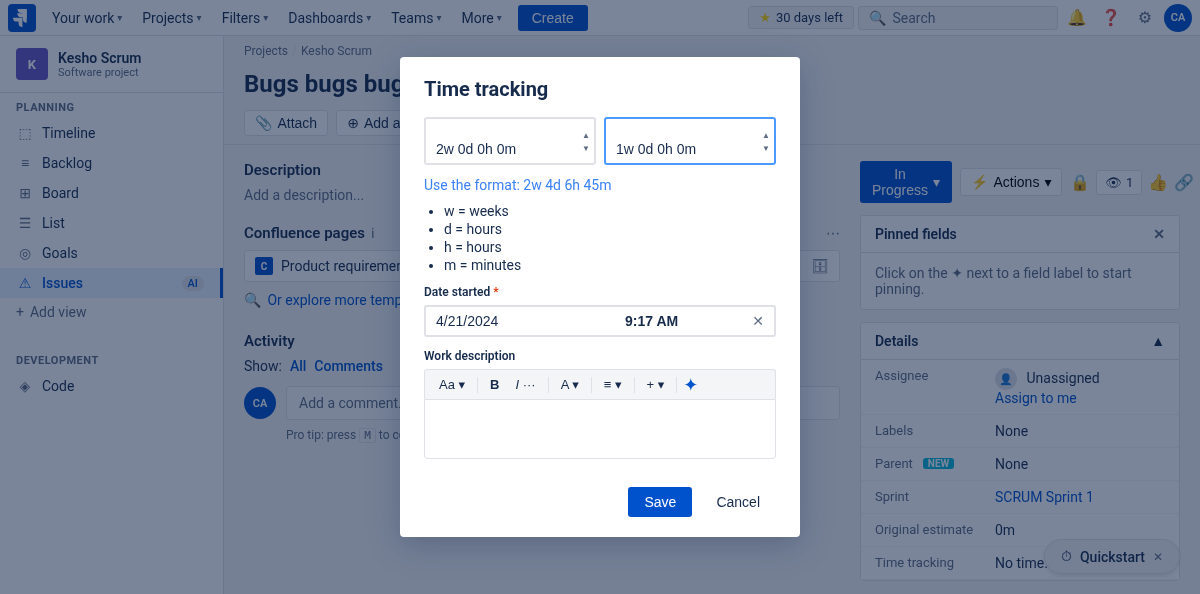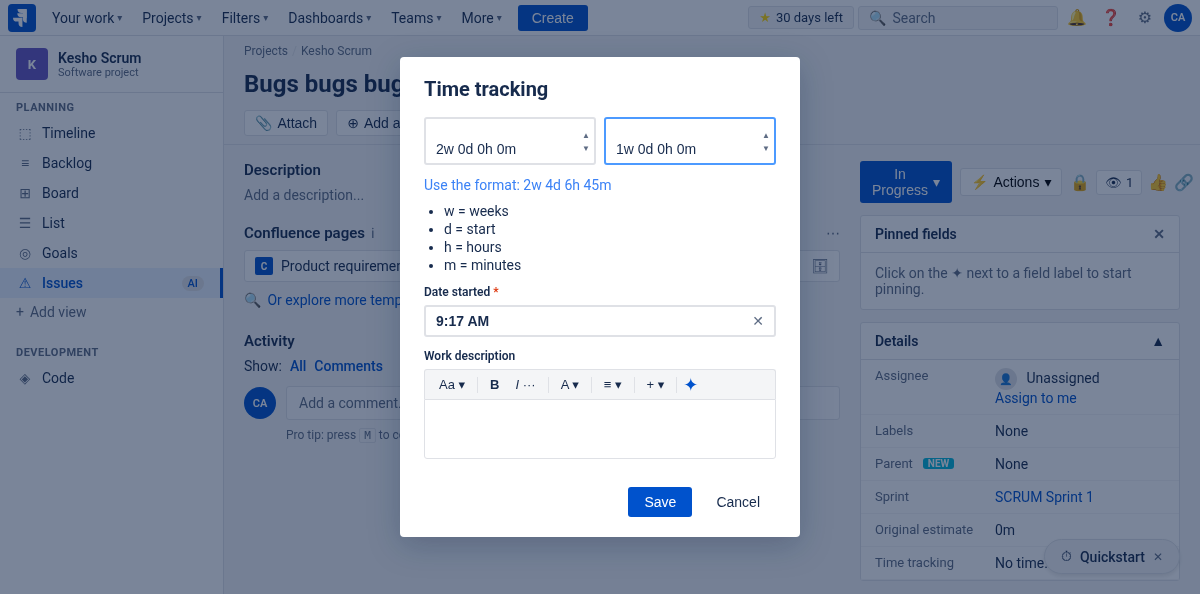--- a/index.html
+++ b/index.html
@@ -57,21 +57,21 @@
     .sidebar-section-header { padding: 8px 16px 4px; font-size: 11px; font-weight: 700; color: #5e6c84; text-transform: uppercase; letter-spacing: 0.5px; }
     .sidebar-item {
       display: flex; align-items: center; gap: 8px; padding: 6px 16px;
       cursor: pointer; color: #172b4d; font-size: 14px; border-radius: 0;
     }
     .sidebar-item.active { background: #e9f2ff; color: #0052cc; font-weight: 500; border-right: 3px solid #0052cc; }
     .sidebar-item-icon { width: 18px; height: 18px; display: flex; align-items: center; justify-content: center; font-size: 14px; color: #5e6c84; flex-shrink: 0; }
     .sidebar-item.active .sidebar-item-icon { color: #0052cc; }
     .sidebar-item-badge { margin-left: auto; background: #dfe1e6; border-radius: 10px; padding: 1px 6px; font-size: 11px; }
     .sidebar-add-view { display: flex; align-items: center; gap: 6px; padding: 6px 16px; color: #5e6c84; cursor: pointer; font-size: 14px; }
-    .sidebar-dev-section { margin-top: 12px; }
+    .sidebar-dev-section { margin-top: 20px; }
     .sidebar-footer { margin-top: auto; padding: 12px 16px; font-size: 12px; color: #5e6c84; border-top: 1px solid #dfe1e6; }
     .sidebar-footer a { color: #0052cc; cursor: pointer; }
 
     
     .main-content { flex: 1; display: flex; flex-direction: column; overflow: hidden; }
     .breadcrumb { padding: 8px 20px; font-size: 12px; color: #5e6c84; display: flex; align-items: center; gap: 4px; }
     .breadcrumb a { color: #5e6c84; cursor: pointer; text-decoration: none; }
     .breadcrumb-sep { color: #dfe1e6; }
     .page-header { padding: 4px 20px 8px; }
     .page-title { font-size: 24px; font-weight: 700; color: #172b4d; }
@@ -442,30 +442,31 @@
           <div class="time-input-arrows">
             <div class="time-arrow">▲</div>
             <div class="time-arrow">▼</div>
           </div>
         </div>
       </div>
 
       <div class="format-hint">Use the format: 2w 4d 6h 45m</div>
       <ul class="format-list">
         <li>w = weeks</li>
-        <li>d = start</li>
+        <li>d = hours</li>
         <li>h = hours</li>
         <li>m = minutes</li>
       </ul>
 
       <div class="date-label">
         <span>Date started</span>
         <span class="required">*</span>
       </div>
       <div class="date-input-row">
+        <input type="text" value="4/21/2024" style="">
         <input type="text" value="9:17 AM" style="width: 80px; font-weight: bold;">
         <span class="date-clear">✕</span>
       </div>
 
       <div class="work-desc-label">Work description</div>
       <div class="editor-toolbar">
         <button class="editor-btn">Aa ▾</button>
         <div class="editor-separator"></div>
         <button class="editor-btn"><b>B</b></button>
         <button class="editor-btn"><i>I</i> ···</button>

